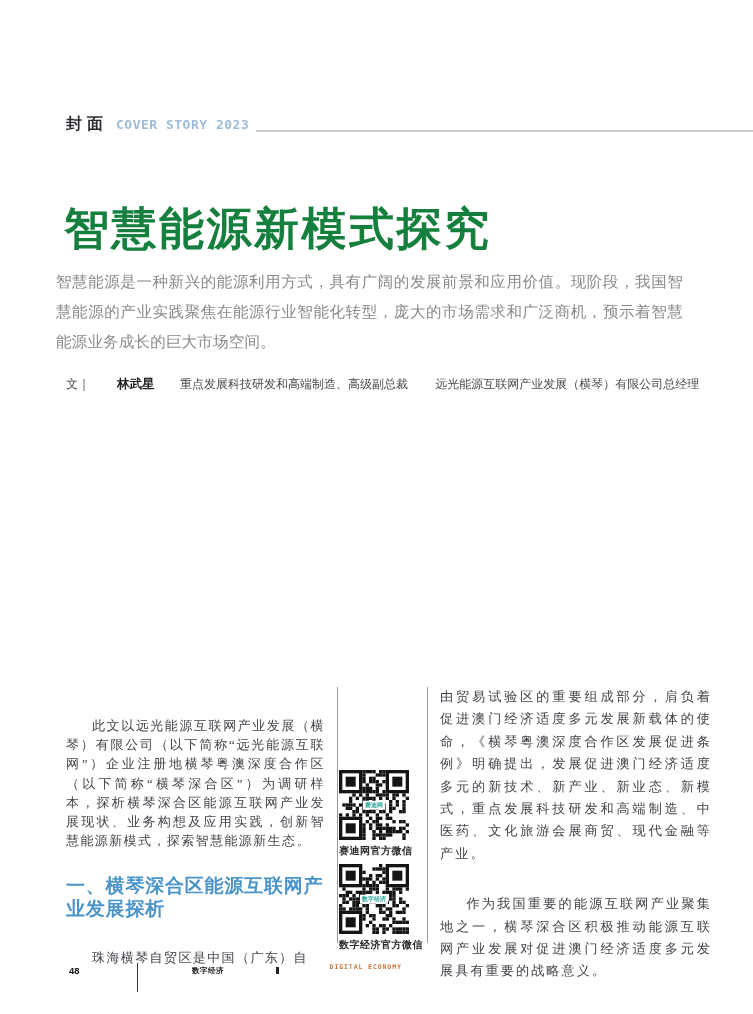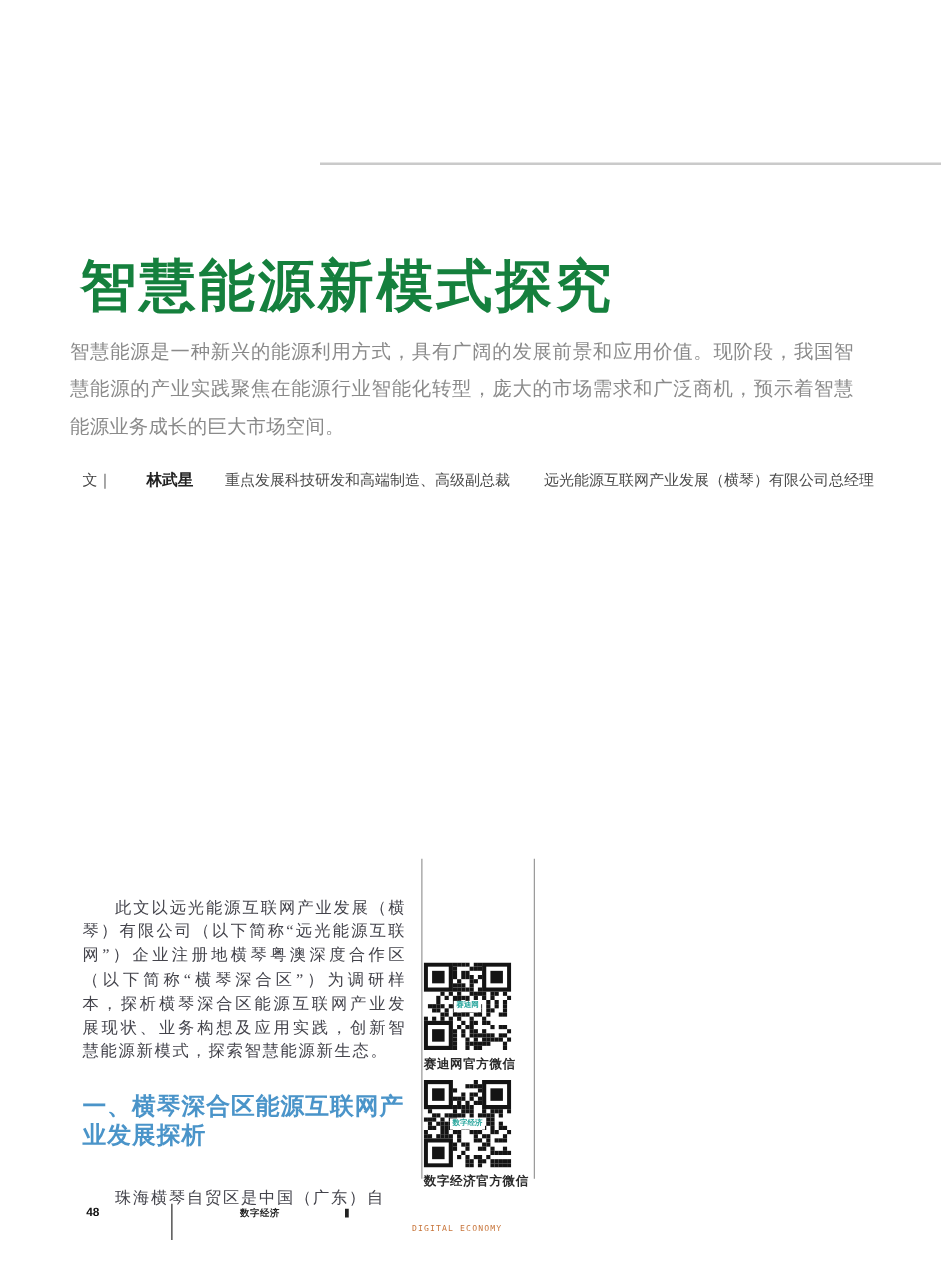--- a/index.html
+++ b/index.html
@@ -52,28 +52,32 @@
            color:#2aa79e;font-weight:700;white-space:nowrap;}
   .qr-caption{font-size:10px;font-weight:700;color:#2a2a2a;letter-spacing:0.5px;
               margin:4px 0 6px 0;white-space:nowrap;}
 
   
   .footer{position:absolute;left:69px;top:963px;display:flex;align-items:flex-start;gap:48px;}
   .page-num{font-size:9.5px;font-weight:700;color:#111;margin-top:2px;}
   .footer-rule{width:1.5px;height:29px;background:#333;margin:0 6px 0 9px;}
   .footer-zh{font-size:7.5px;font-weight:700;color:#222;margin-top:3px;letter-spacing:0.5px;}
   .footer-sep{width:2.5px;height:7px;background:#222;margin:4px 3px 0 4px;}
-  .footer-en{font-size:6.5px;font-weight:400;color:#c8763c;letter-spacing:0.9px;
-             margin-top:16px;font-family:"DejaVu Sans Mono",monospace;text-align:right;}
+  .footer-en{font-size:6.5px;font-weight:700;color:#c8763c;letter-spacing:0.9px;
+             margin-top:0;font-family:"DejaVu Sans Mono",monospace;text-align:right;}
 </style>
 </head>
 <body>
 
 <div class="page">
 
+  <div class="kicker">
+    <span class="kicker-zh">封面</span>
+    <span class="kicker-en">COVER STORY 2023</span>
+  </div>
   <div class="kicker-line"></div>
 
   <h1 class="headline">智慧能源新模式探究</h1>
 
   <p class="abstract">智慧能源是一种新兴的能源利用方式，具有广阔的发展前景和应用价值。现阶段，我国智慧能源的产业实践聚焦在能源行业智能化转型，庞大的市场需求和广泛商机，预示着智慧能源业务成长的巨大市场空间。</p>
 
   <div class="byline">
     <span class="prefix">文｜</span>
     <span class="author">林武星</span>
     <span class="role1">重点发展科技研发和高端制造、高级副总裁</span>
@@ -410,20 +414,24 @@
             <rect x="0" y="66.66666666666667" width="33.333333333333336" height="33.333333333333336" fill="#141414"></rect>
             <rect x="4.761904761904762" y="71.42857142857143" width="23.80952380952381" height="23.80952380952381" fill="#fff"></rect>
             <rect x="9.523809523809524" y="76.19047619047619" width="14.285714285714285" height="14.285714285714285" fill="#141414"></rect>
           </svg>
         </div>
       <span class="qr-logo">数字经济</span>
     </div>
     <div class="qr-caption">数字经济官方微信</div>
   </div>
 
+  <div class="col-right serif">
+    <p class="body-p">由贸易试验区的重要组成部分，肩负着促进澳门经济适度多元发展新载体的使命，《横琴粤澳深度合作区发展促进条例》明确提出，发展促进澳门经济适度多元的新技术、新产业、新业态、新模式，重点发展科技研发和高端制造、中医药、文化旅游会展商贸、现代金融等产业。</p>
+    <p class="body-p indent">作为我国重要的能源互联网产业聚集地之一，横琴深合区积极推动能源互联网产业发展对促进澳门经济适度多元发展具有重要的战略意义。</p>
+  </div>
 
   <div class="footer">
     <span class="page-num">48</span>
     <span class="footer-rule"></span>
     <span class="footer-zh">数字经济</span>
     <span class="footer-sep"></span>
     <span class="footer-en">DIGITAL ECONOMY</span>
   </div>
 
 </div>

